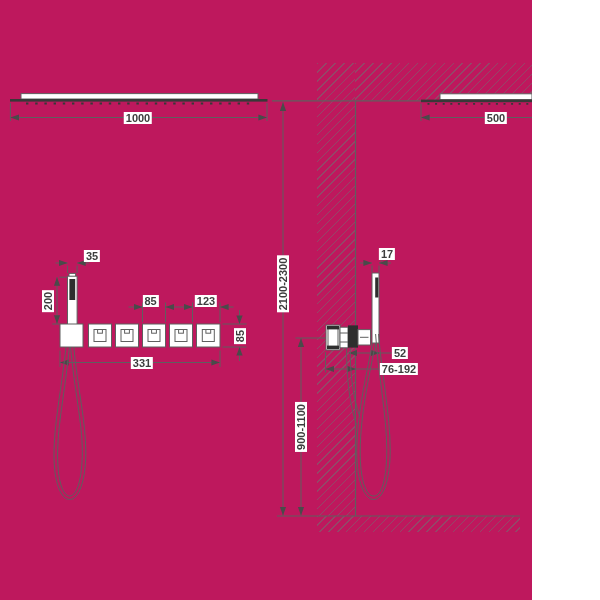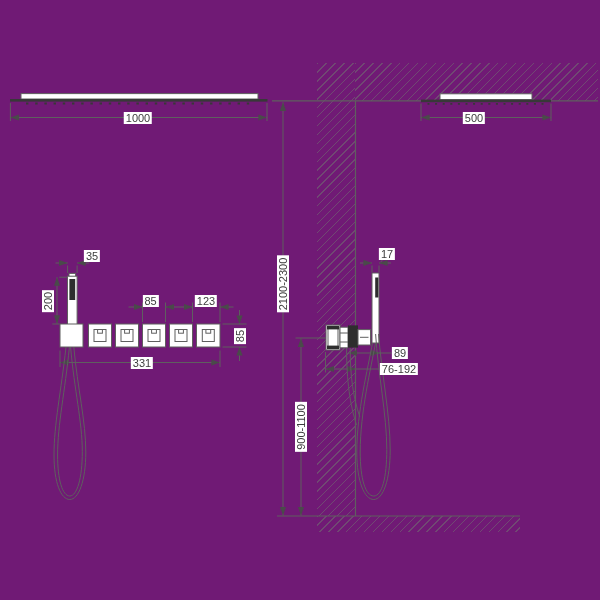--- a/index.html
+++ b/index.html
@@ -1,18 +1,19 @@
 <!DOCTYPE html>
 <html><head>
 <meta charset="utf-8">
 <style>
   html,body{margin:0;padding:0;background:#fff;}
   #stage{
-    position:relative;width:600px;height:600px;background:#701a75;overflow:hidden;
+    position:relative;width:532px;height:600px;background:#be185d;overflow:hidden;
     font-family:"Liberation Sans", sans-serif;
+    font-weight:bold;
   }
   .hatch{
     position:absolute;
     background:repeating-linear-gradient(135deg, rgba(112,112,112,.55) 0 1px, transparent 1px 6.3px);
   }
   #linework{position:absolute;left:0;top:0;}
   .dim{
     position:absolute;
     font-size:11px;color:#3d3d3d;background:#ffffff;
     padding:0 2px;white-space:nowrap;line-height:12px;
@@ -177,26 +178,26 @@
       <g>
         <path d="M346.6,348 C346.6,382 350,404 356.5,425"></path>
         <path d="M350.2,348 C350.2,378 353.5,398 359.8,417"></path>
         <path d="M372.5,343 C368,368 356.8,412 356.8,452 C356.8,482 364.5,499.5 373.8,499.5 C383,499.5 390.2,480 390.2,450 C390.2,414 381,370 378.6,334"></path>
         <path d="M375.5,343 C371,368 360.2,412 360.2,452 C360.2,479 365.5,496 373.8,496 C382,496 386.8,477.5 386.8,449.5 C386.8,415 377.8,372 375.6,334"></path>
       </g>
     </g>
   </svg>
 
   <div class="dim" style="left:138px;top:117.5px;">1000</div>
-  <div class="dim" style="left:474px;top:117.5px;">500</div>
+  <div class="dim" style="left:496px;top:117.5px;">500</div>
   <div class="dim" style="left:72px;top:256px;margin-left:20px;">35</div>
   <div class="dim v" style="left:48px;top:300.5px;">200</div>
   <div class="dim" style="left:150.5px;top:300.5px;">85</div>
   <div class="dim" style="left:206px;top:300.5px;">123</div>
   <div class="dim" style="left:142px;top:362.5px;">331</div>
   <div class="dim v" style="left:240px;top:335.5px;">85</div>
   <div class="dim" style="left:387px;top:253.5px;">17</div>
-  <div class="dim" style="left:400px;top:353px;">89</div>
+  <div class="dim" style="left:400px;top:353px;">52</div>
   <div class="dim" style="left:399px;top:369px;">76-192</div>
   <div class="dim v" style="left:282.5px;top:284px;">2100-2300</div>
   <div class="dim v" style="left:300.5px;top:427px;">900-1100</div>
 
 </div>
 
 </body></html>

